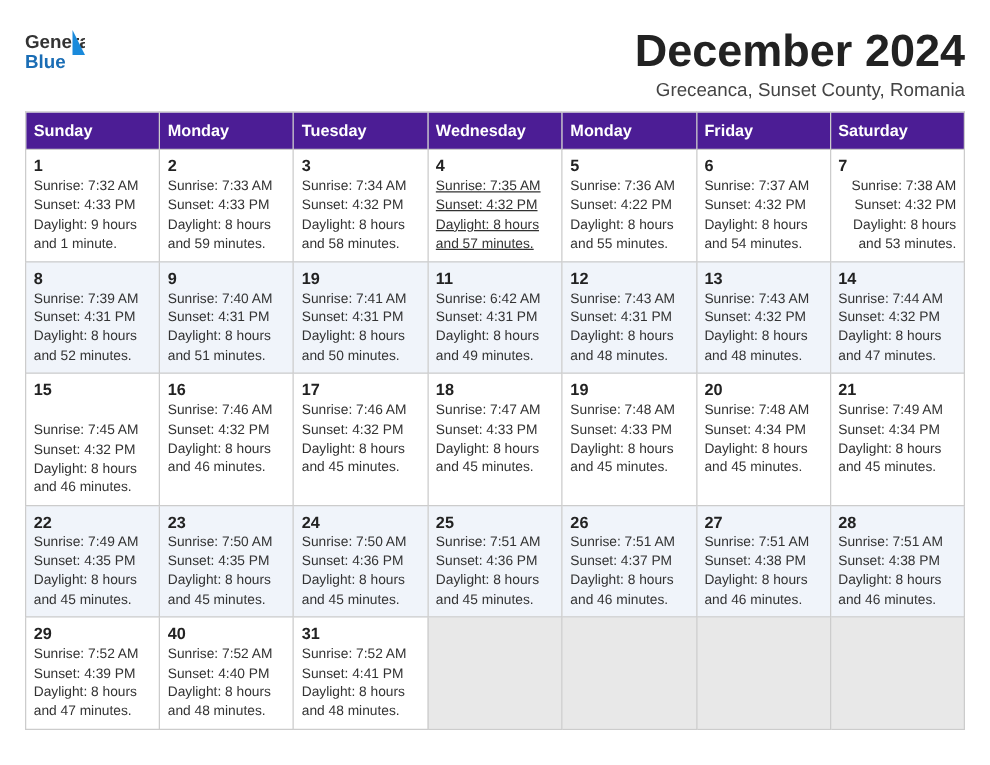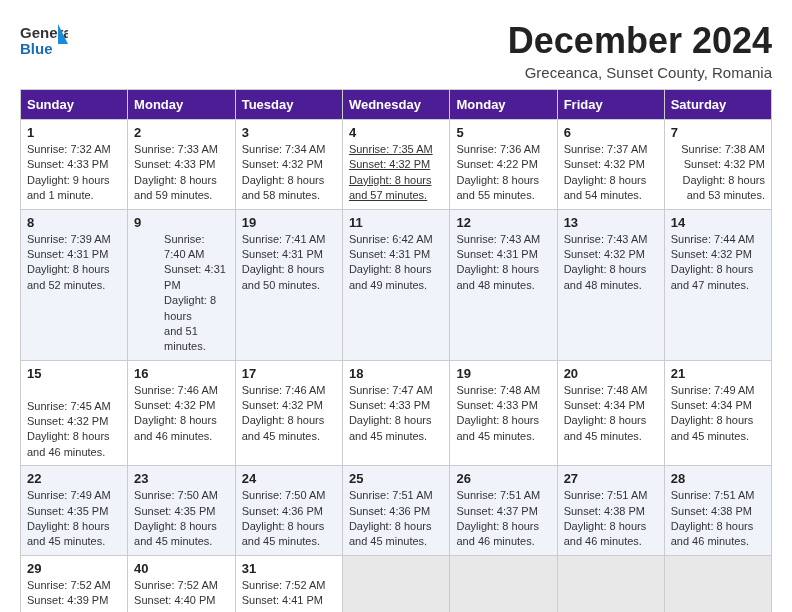--- a/index.html
+++ b/index.html
@@ -162,21 +162,21 @@
       <tr>
         <td>
           <span class="day-num">8</span>
           <div class="day-detail" style="white-space: pre-line;">Sunrise: 7:39 AM
 Sunset: 4:31 PM
 Daylight: 8 hours
 and 52 minutes.</div>
         </td>
         <td>
           <span class="day-num">9</span>
-          <div class="day-detail" style="white-space: pre-line; margin-left: 30px;">Sunrise: 7:40 AM
+          <div class="day-detail" style="white-space: pre-line;">Sunrise: 7:40 AM
 Sunset: 4:31 PM
 Daylight: 8 hours
 and 51 minutes.</div>
         </td>
         <td>
           <span class="day-num">19</span>
           <div class="day-detail" style="white-space: pre-line;">Sunrise: 7:41 AM
 Sunset: 4:31 PM
 Daylight: 8 hours
 and 50 minutes.</div>

